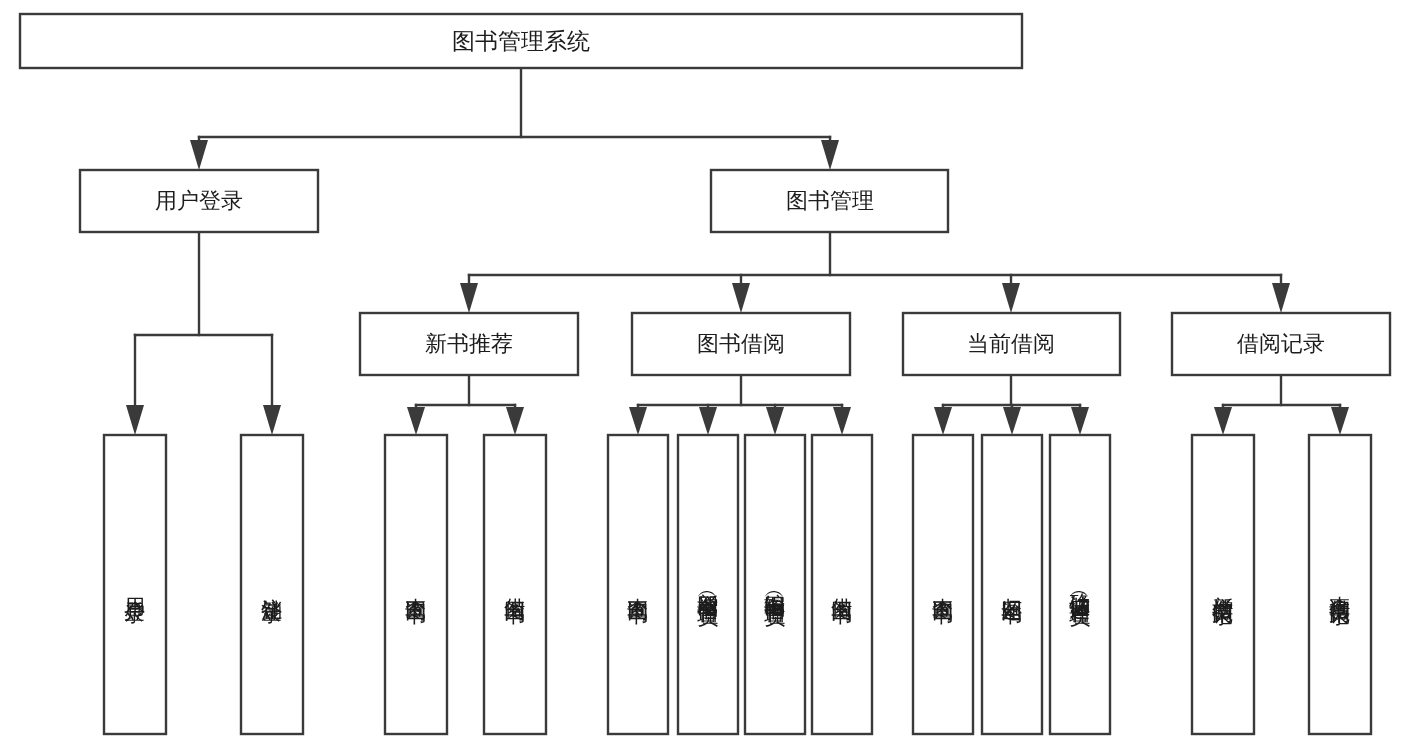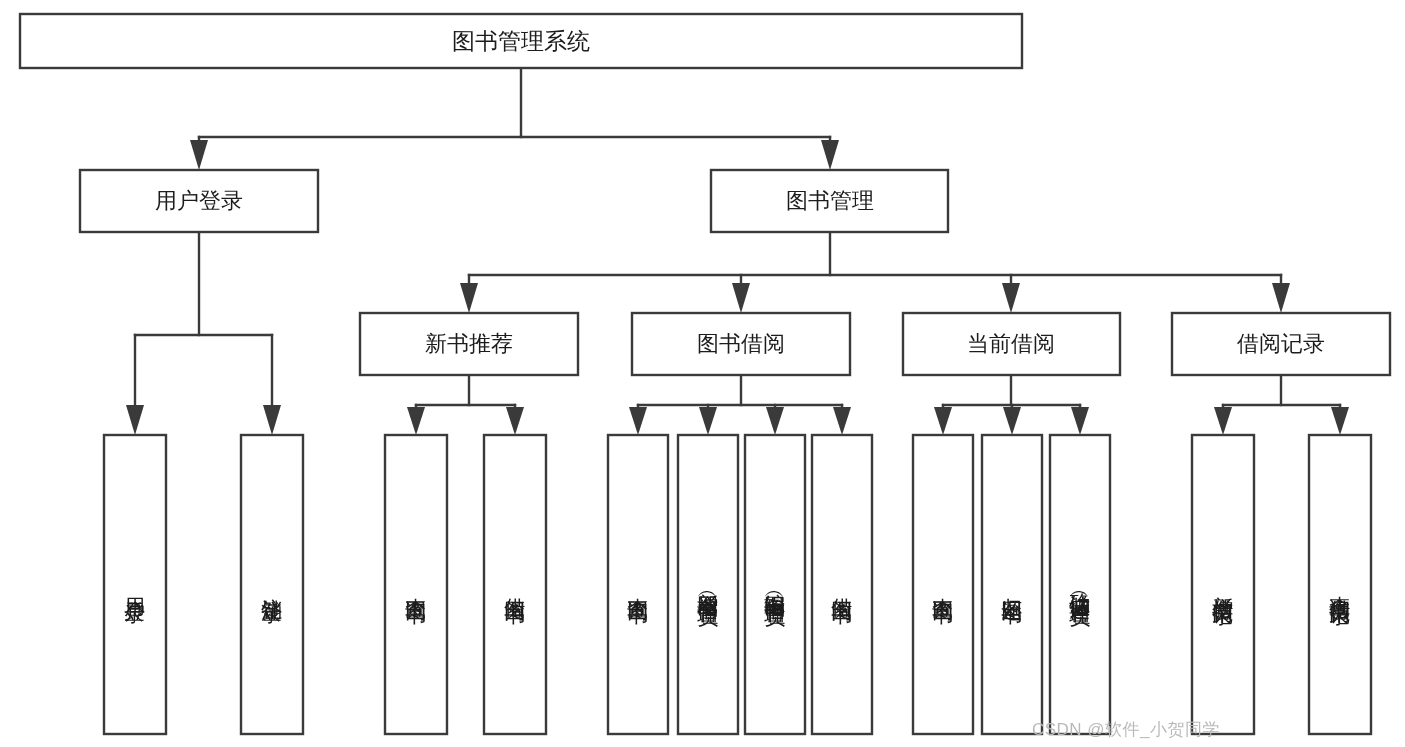--- a/index.html
+++ b/index.html
@@ -245,15 +245,14 @@
   <div class="leaf-label-wrap" style="left:1050px; top:435px; width:60px; height:299px;">
     <span class="leaf-label-v">确认归还（管理员）</span>
   </div>
   <div class="leaf-label-wrap" style="left:1192px; top:435px; width:62px; height:299px;">
     <span class="leaf-label-v">新增借阅记录</span>
   </div>
   <div class="leaf-label-wrap" style="left:1309px; top:435px; width:62px; height:299px;">
     <span class="leaf-label-v">查询借阅记录</span>
   </div>
 
-  <div class="watermark">CSDN @软件_小贺同学</div>
 
 </div>
 
 </body></html>

